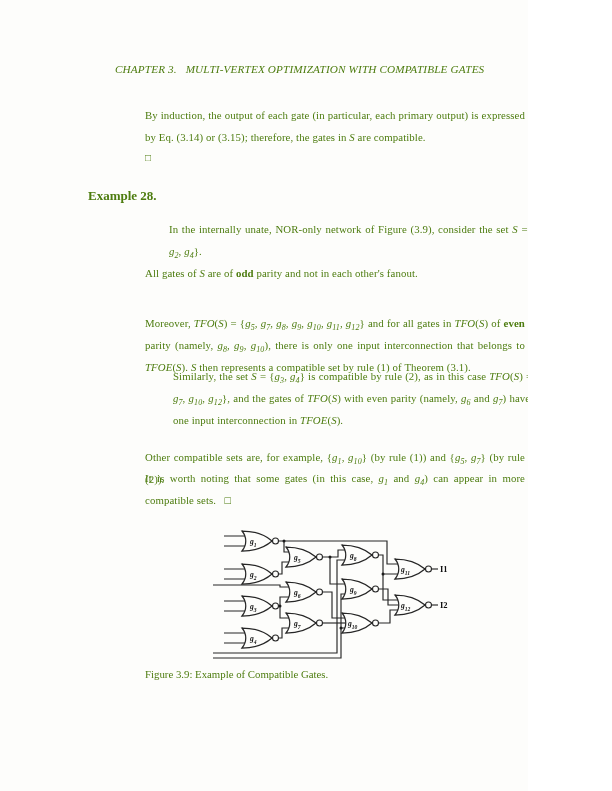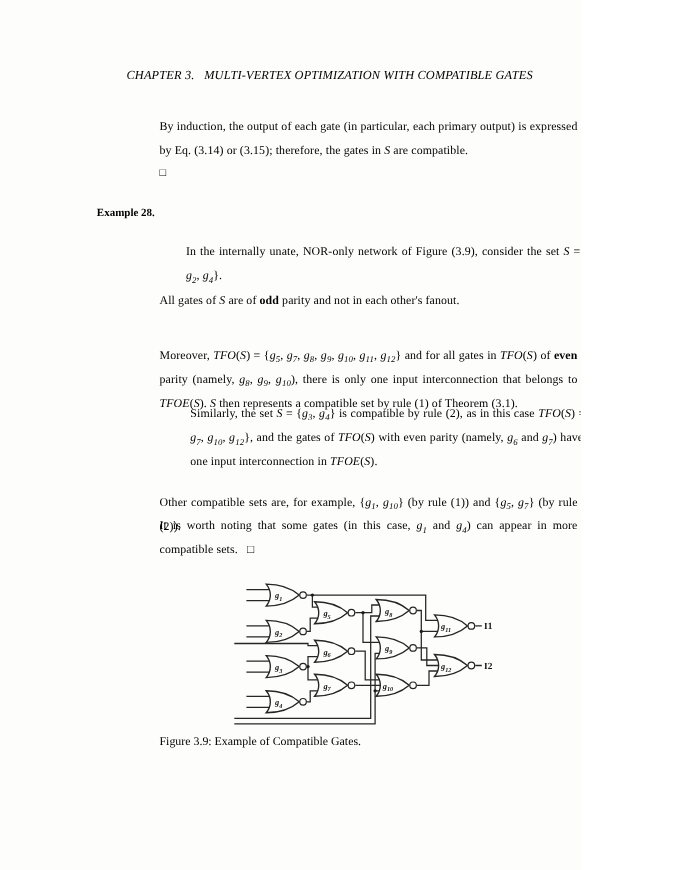--- a/index.html
+++ b/index.html
@@ -1,29 +1,29 @@
 <!DOCTYPE html>
 <html><head>
 <meta charset="utf-8">
 <style>
   html,body{margin:0;padding:0;background:#ffffff;}
   .page{position:relative;width:528px;height:791px;background:#fdfdfb;overflow:hidden;
-        font-family:"Liberation Serif",serif;color:#000000;}
+        font-family:"Liberation Serif",serif;color:#4d7c0f;}
   .artifact{position:absolute;left:607px;top:3px;width:5px;height:17px;background:#111;}
   .header{position:absolute;left:115px;top:63px;width:449px;display:flex;
           justify-content:space-between;font-size:11.2px;}
   .header .title{font-style:italic;letter-spacing:.15px;white-space:nowrap;}
   .header .pageno{font-style:normal;}
   .para{position:absolute;left:145px;width:380px;font-size:10.8px;line-height:22px;
         text-align:justify;letter-spacing:.1px;}
   .para i{font-style:italic;}
   .para b{font-weight:bold;}
   .para sub{font-style:italic;font-size:8px;line-height:0;}
   .qed{position:absolute;left:145px;top:152px;font-size:10px;}
-  .example{position:absolute;left:88px;top:188px;font-size:10px;font-weight:bold;font-family:Liberation Serif, serif;}
+  .example{position:absolute;left:88px;top:188px;font-size:13px;font-weight:bold;font-family:Liberation Serif, serif;}
   .p1{top:104px;} .p2{top:218px;margin-left:24px;} .p3{top:262px;} .p4{top:284px;margin-top:28px;}
   .p5{top:365px;margin-left:28px;} .p6{top:446px;} .p7{top:467px;}
   .caption{position:absolute;left:145px;top:668px;width:345px;font-size:10.8px;}
   svg.figure{position:absolute;left:210px;top:526px;}
   .gbody{fill:#fdfdfb;stroke:#262626;stroke-width:1.25;}
   .bub{fill:#fdfdfb;stroke:#262626;stroke-width:1.1;}
   .wire{fill:none;stroke:#262626;stroke-width:1.15;}
   .dot{fill:#1b1b1b;stroke:none;}
   .glabel{font-family:"Liberation Serif",serif;font-size:7.6px;font-weight:bold;font-style:italic;fill:#111;}
   .glabel tspan.s{font-size:5.6px;}

